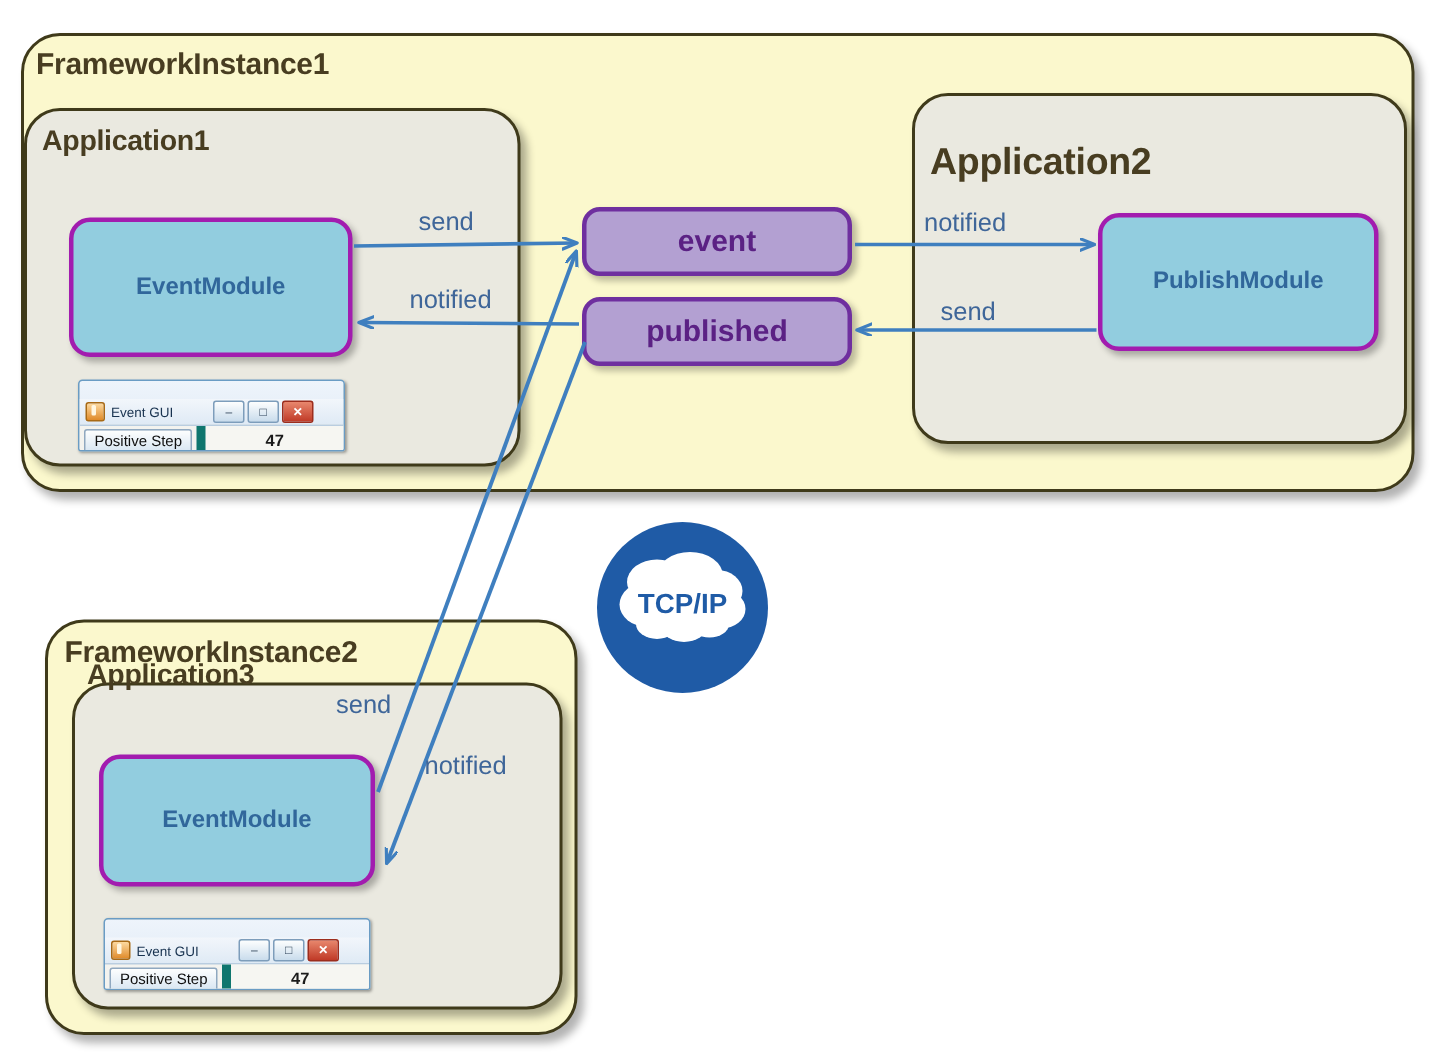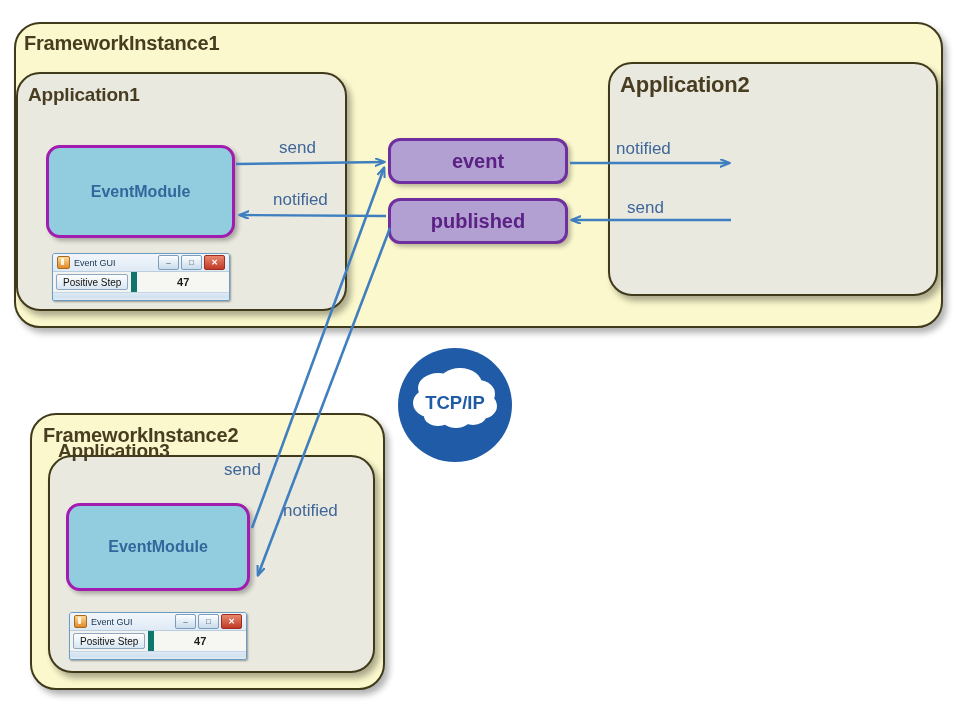--- a/index.html
+++ b/index.html
@@ -104,22 +104,23 @@
     border-radius: 3px 3px 2px 2px;
     background: linear-gradient(#eef4fb, #dce8f4);
     box-sizing: border-box;
     box-shadow: 1px 1px 2px rgba(0,0,0,0.35);
     overflow: hidden;
   }
   .gui-titlebar {
     display: flex;
     align-items: center;
     height: 17px;
-    padding: 0 4px 0 4px;
+    padding: 0 20px 0 4px;
     background: linear-gradient(#f2f6fb, #dfeaf5);
+    margin-top: 12px;
   }
   .gui-app-icon {
     width: 11px;
     height: 11px;
     margin-right: 4px;
     background: linear-gradient(#fcd9a0, #e08b2a);
     border: 1px solid #a86a16;
     border-radius: 2px;
     position: relative;
     flex: none;
@@ -237,22 +238,23 @@
       </span>
     </div>
     <div class="gui-body">
       <div class="gui-step-btn">Positive Step</div>
       <div class="gui-value">47</div>
     </div>
     <div class="gui-footer"></div>
   </div>
 
   <div class="application" style="left:608px; top:62px; width:330px; height:234px;"></div>
-  <div class="container-title" style="left:620px; top:72px; font-size:22px;">Application2</div>
-
+  <div class="container-title" style="left:620px; top:94px; font-size:25px;">Application2</div>
+
+  <div class="module" style="left:732px; top:142px; width:187px; height:92px;">PublishModule</div>
 
   <div class="msgbox" style="left:388px; top:198px; width:180px; height:46px;">published</div>
   <div class="msgbox" style="left:388px; top:138px; width:180px; height:46px;">event</div>
 
   <div class="framework" style="left:30px; top:413px; width:355px; height:277px;"></div>
   <div class="container-title" style="left:43px; top:424px; font-size:20px;">FrameworkInstance2</div>
 
   <div class="application" style="left:48px; top:455px; width:327px; height:218px;"></div>
   <div class="container-title" style="left:58px; top:440px; font-size:19px;">Application3</div>
 

